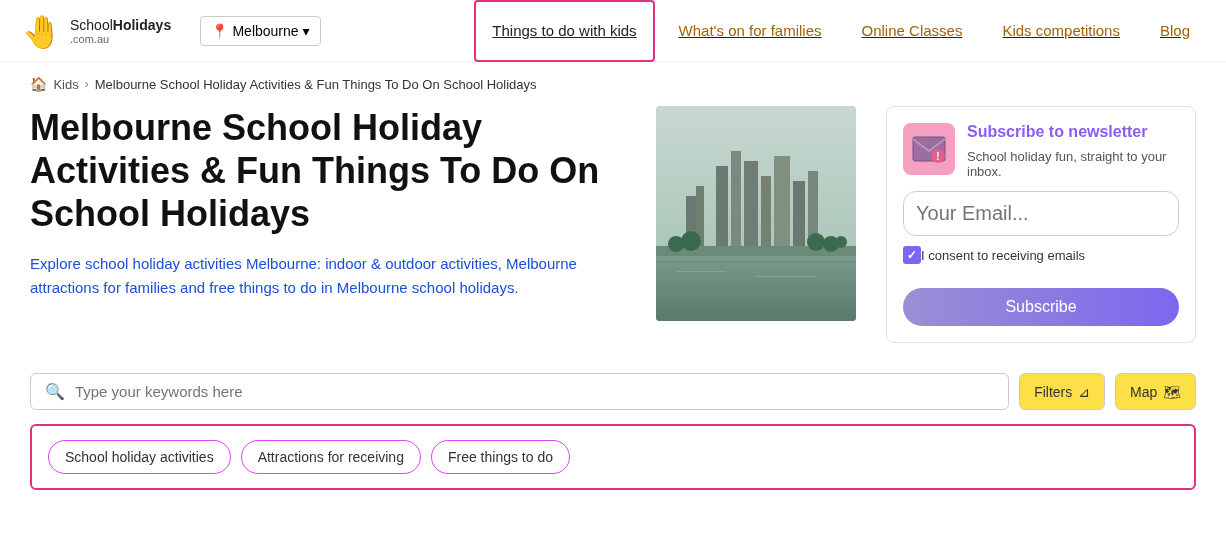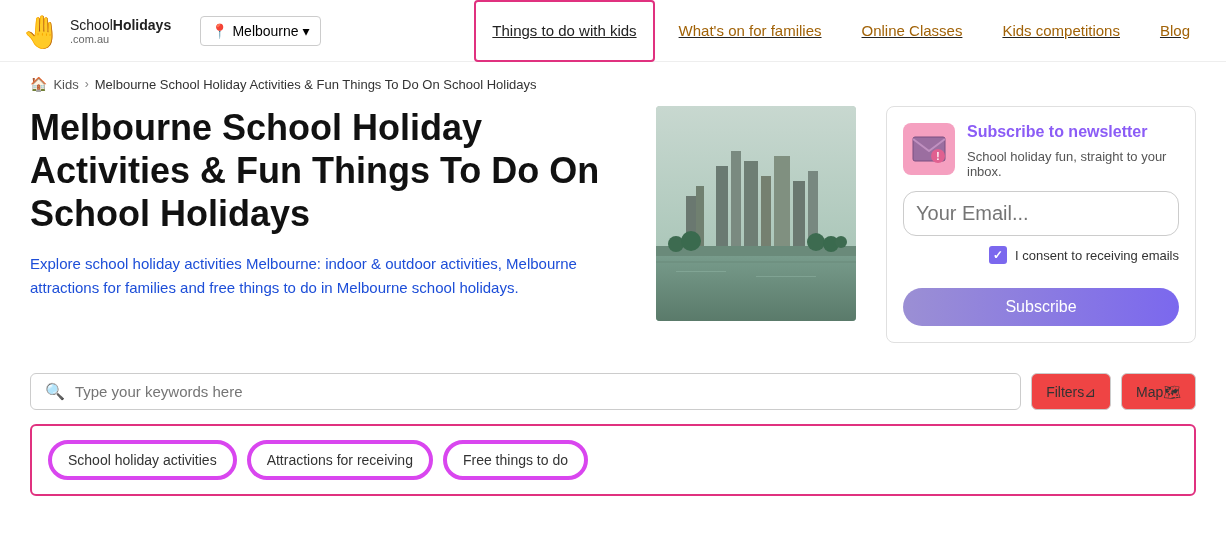--- a/index.html
+++ b/index.html
@@ -154,25 +154,24 @@
       border-radius: 13px;
       padding: 10px 12px;
       font-size: 20px;
       color: #999;
       margin-bottom: 10px;
       outline: none;
     }
     .consent-row {
       display: flex;
       align-items: center;
-      gap: 8px;
+      gap: 0;
       margin-bottom: 12px;
       font-size: 13px;
       color: #333;
-      justify-content: flex-end;
     }
     .consent-checkbox {
       width: 18px;
       height: 18px;
       background: #7b68ee;
       border-radius: 3px;
       display: flex;
       align-items: center;
       justify-content: center;
       flex-shrink: 0;
@@ -218,41 +217,42 @@
       border: none;
       outline: none;
       font-size: 15px;
       color: #4d7c0f;
       width: 100%;
     }
     .search-icon { color: #aaa; font-size: 16px; }
     .filters-btn, .map-btn {
       display: flex;
       align-items: center;
+      gap: 6px;
       border: 1px solid #ccc;
       border-radius: 6px;
       padding: 8px 14px;
       cursor: pointer;
       font-size: 14px;
-      background: #ef4444;
+      background: #fde047;
       color: #333;
     }
 
     
     .filter-tags-container {
       border: 2px solid #e0317f;
       border-radius: 6px;
       padding: 14px 16px;
       display: flex;
       gap: 10px;
       flex-wrap: wrap;
       margin: 0 30px 20px 30px;
     }
     .filter-tag {
-      border: 4px solid #d946ef;
+      border: 1px solid #d946ef;
       border-radius: 20px;
       padding: 8px 16px;
       font-size: 14px;
       cursor: pointer;
       color: #333;
       background: #fff;
     }
   </style>
 </head>
 <body>

